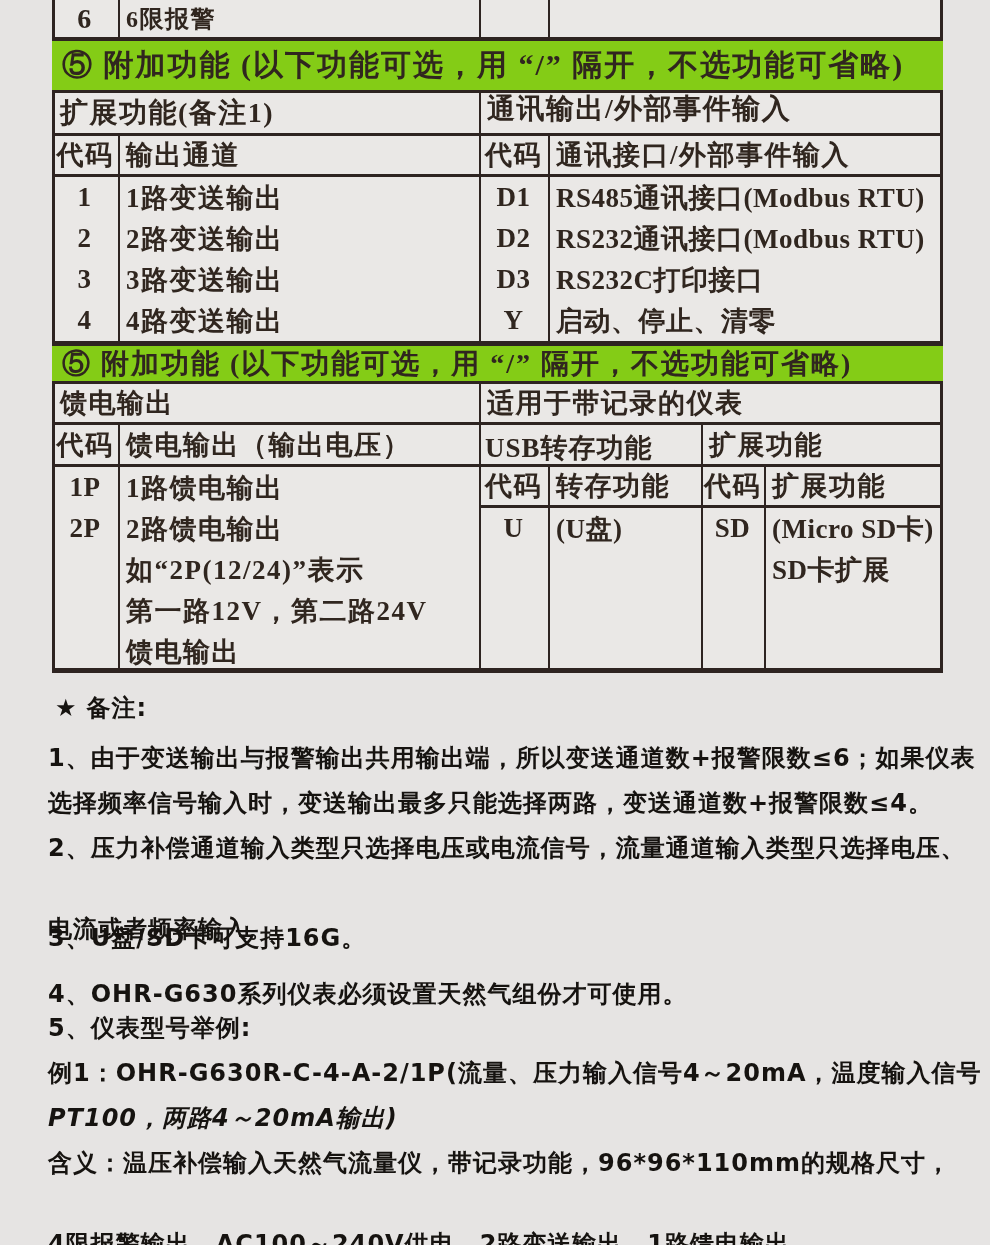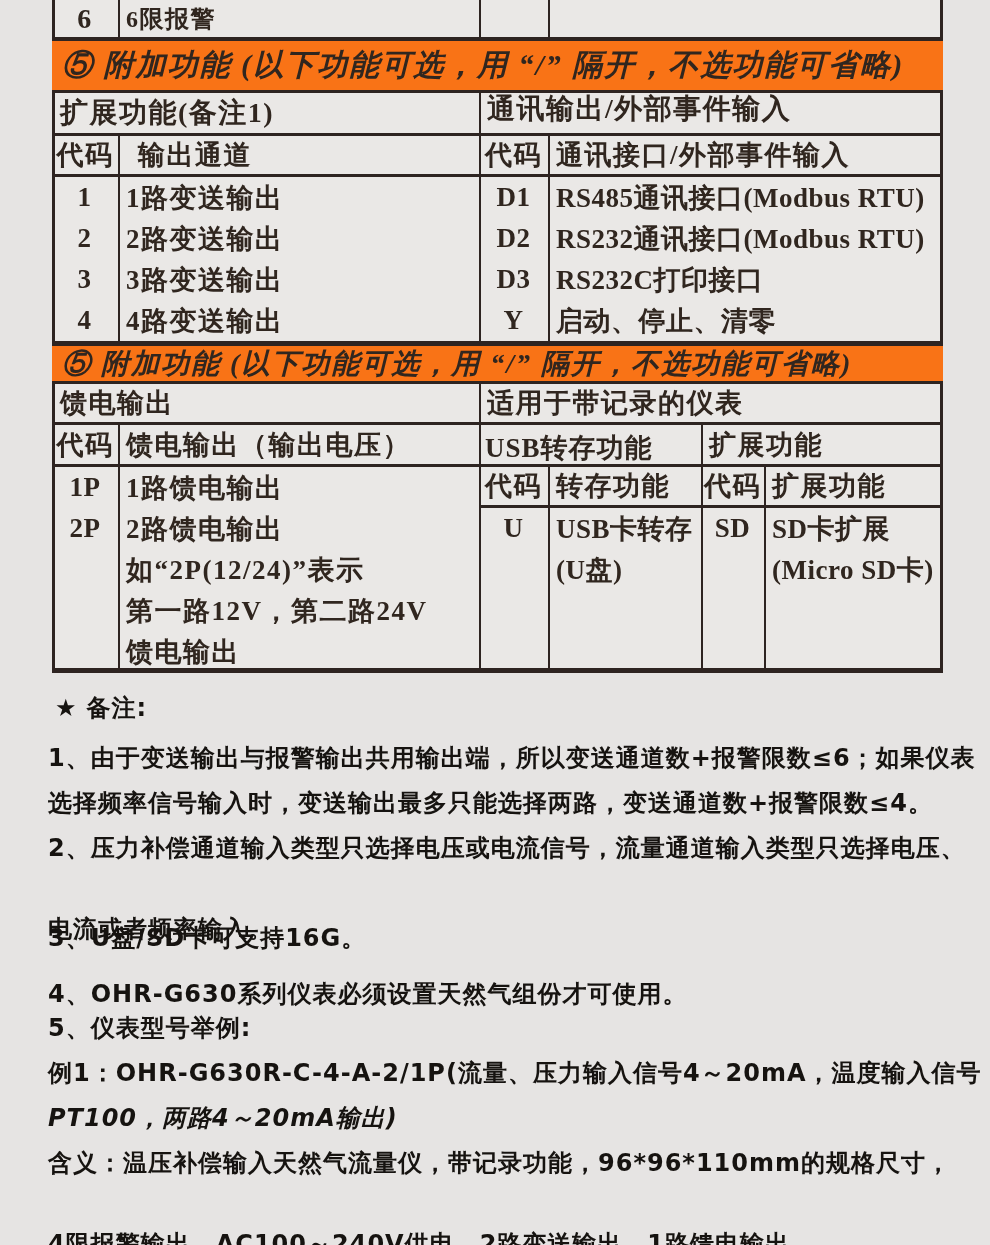--- a/index.html
+++ b/index.html
@@ -14,23 +14,23 @@
   
   #tbl{position:absolute;left:52px;top:0;width:891px;height:673px;background:#eae8e6;}
   .hline,.vline{position:absolute;background:#2e2421;}
   .cell{
     position:absolute;color:#30261f;font-weight:600;
     display:flex;align-items:center;white-space:nowrap;
     letter-spacing:1.5px;font-size:27px;
   }
   .ctr{justify-content:center;}
   .band{
-    position:absolute;left:0;width:891px;background:#f97316;
+    position:absolute;left:0;width:891px;background:#84cc16;
     display:flex;align-items:center;padding-left:10px;box-sizing:border-box;
-    color:#30261f;font-weight:600;letter-spacing:2px;white-space:nowrap;font-style:italic;
+    color:#30261f;font-weight:600;letter-spacing:2px;white-space:nowrap;
   }
   .lines{position:absolute;color:#30261f;font-weight:600;font-size:27px;letter-spacing:1.5px;}
   .lines > div{height:41px;display:flex;align-items:center;white-space:nowrap;}
   .lines.ctrcol > div{justify-content:center;}
 
   
   .note{
     position:absolute;left:48px;color:#161310;
     font-family:"DejaVu Sans","Liberation Sans",sans-serif;
     font-weight:600;font-size:24px;letter-spacing:1px;white-space:nowrap;
@@ -77,21 +77,21 @@
 
     <div class="hline" style="left:0;top:668px;width:891px;height:5px;"></div>
 
     <div class="cell ctr" style="left:0;top:0;width:66px;height:37px;font-size:28px;">6</div>
     <div class="cell" style="left:74px;top:0;height:37px;font-size:24px;">6限报警</div>
 
     <div class="cell" style="left:8px;top:93px;height:40px;font-size:28px;">扩展功能(备注1)</div>
     <div class="cell" style="left:435px;top:93px;height:32px;font-size:28px;">通讯输出/外部事件输入</div>
 
     <div class="cell ctr" style="left:0;top:136px;width:66px;height:38px;">代码</div>
-    <div class="cell" style="left:86px;top:136px;height:38px;">输出通道</div>
+    <div class="cell" style="left:74px;top:136px;height:38px;">输出通道</div>
     <div class="cell ctr" style="left:427px;top:136px;width:69px;height:38px;">代码</div>
     <div class="cell" style="left:504px;top:136px;height:38px;">通讯接口/外部事件输入</div>
 
     <div class="lines ctrcol" style="left:0;top:177px;width:66px;">
       <div>1</div>
       <div>2</div>
       <div>3</div>
       <div>4</div>
     </div>
     <div class="lines" style="left:74px;top:177px;">
@@ -135,29 +135,28 @@
 
     <div class="cell ctr" style="left:427px;top:467px;width:69px;height:38px;">代码</div>
     <div class="cell" style="left:504px;top:467px;height:38px;">转存功能</div>
     <div class="cell ctr" style="left:649px;top:467px;width:63px;height:38px;">代码</div>
     <div class="cell" style="left:720px;top:467px;height:38px;">扩展功能</div>
 
     <div class="lines ctrcol" style="left:427px;top:508px;width:69px;letter-spacing:0.5px;">
       <div>U</div>
     </div>
     <div class="lines" style="left:504px;top:508px;letter-spacing:0.5px;">
-      <div>USB卡转存</div>
       <div>(U盘)</div>
     </div>
     <div class="lines ctrcol" style="left:649px;top:508px;width:63px;letter-spacing:0.5px;">
       <div>SD</div>
     </div>
     <div class="lines" style="left:720px;top:508px;letter-spacing:0.5px;">
+      <div>(Micro SD卡)</div>
       <div>SD卡扩展</div>
-      <div>(Micro SD卡)</div>
     </div>
   </div>
 
   <div class="note" style="top:692px;left:55px;">
     <span class="star">★</span><span>备注:</span>
   </div>
   <div class="note" style="top:742px;">1、由于变送输出与报警输出共用输出端，所以变送通道数+报警限数≤6；如果仪表</div>
   <div class="note" style="top:787px;">选择频率信号输入时，变送输出最多只能选择两路，变送通道数+报警限数≤4。</div>
   <div class="note" style="top:832px;">2、压力补偿通道输入类型只选择电压或电流信号，流量通道输入类型只选择电压、</div>
   <div class="note" style="top:877px;margin-top:36px;">电流或者频率输入。</div>

